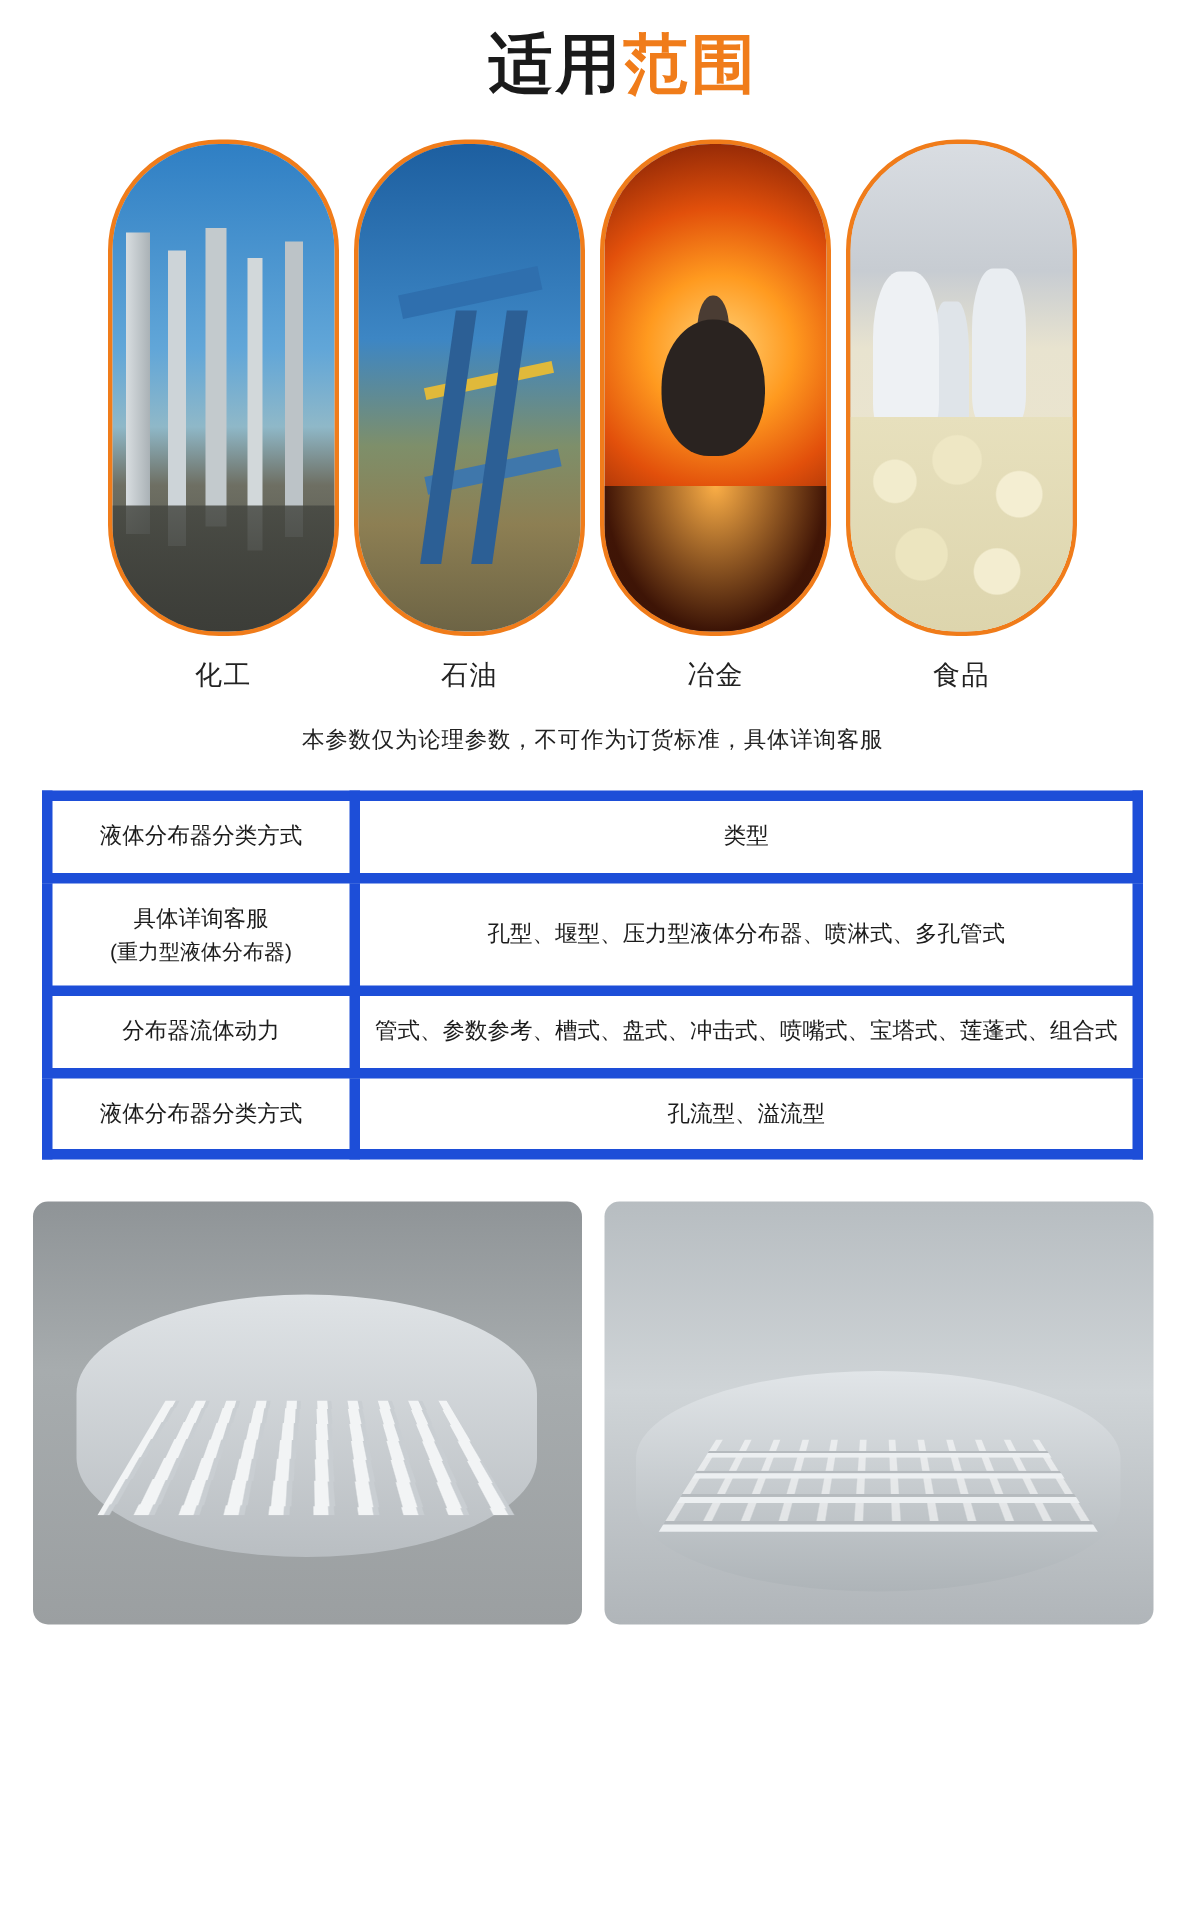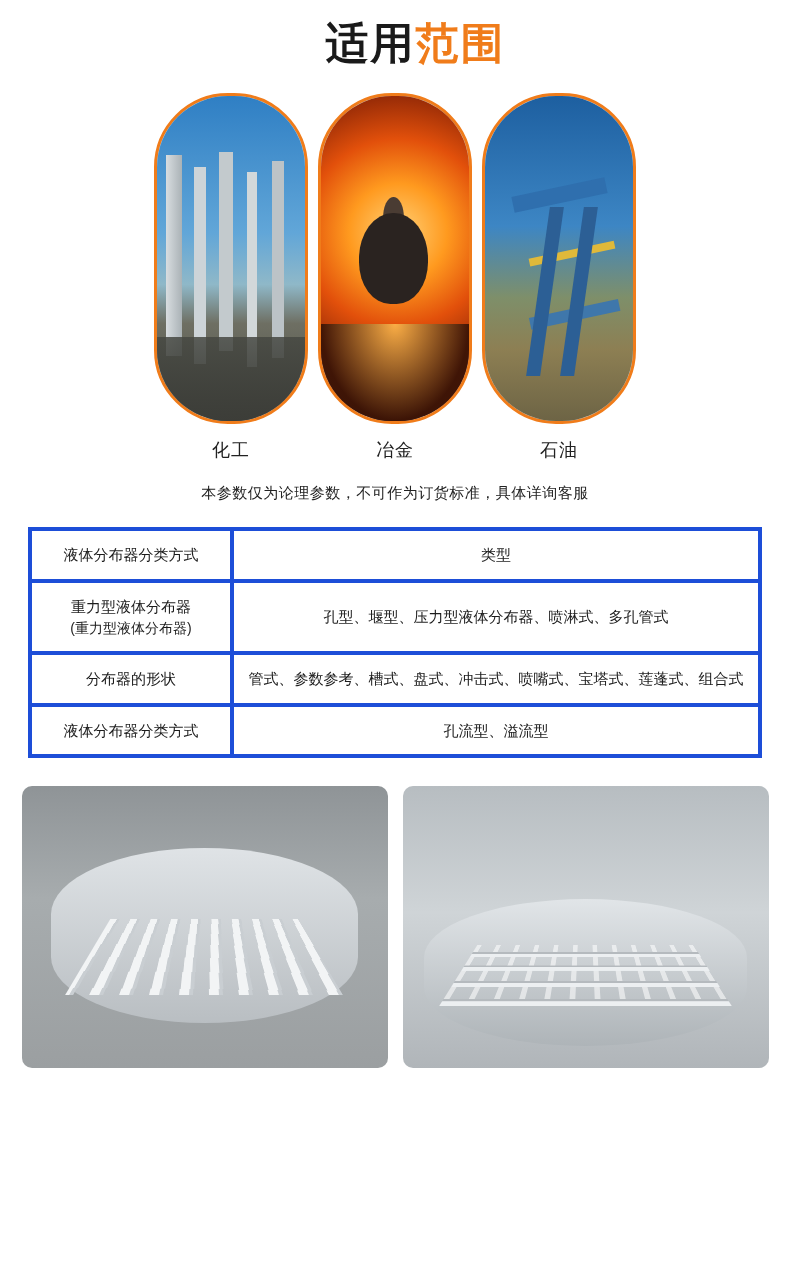--- a/index.html
+++ b/index.html
@@ -189,21 +189,21 @@
 
   
   .spec-table {
     width: 734px;
     margin: 24px auto 0 auto;
     border-collapse: collapse;
     border: 1px solid #3a3a3a;
     table-layout: fixed;
   }
   .spec-table td {
-    border: 4px solid #1d4ed8;
+    border: 7px solid #1d4ed8;
     text-align: center;
     font-size: 15px;
     color: #1c1c1c;
     padding: 13px 6px;
     line-height: 1.45;
   }
   .spec-table td.col-label {
     width: 186px;
   }
   .spec-table td .sub {
@@ -291,53 +291,59 @@
 
     <div class="photo-cell">
       <div class="photo-frame">
         <div class="photo-inner p1"></div>
       </div>
       <div class="photo-caption">化工</div>
     </div>
 
     <div class="photo-cell">
       <div class="photo-frame">
+        <div class="photo-inner p2"></div>
+      </div>
+      <div class="photo-caption">石油</div>
+    </div>
+
+    <div class="photo-cell">
+      <div class="photo-frame">
         <div class="photo-inner p3"></div>
       </div>
       <div class="photo-caption">冶金</div>
     </div>
 
     <div class="photo-cell">
       <div class="photo-frame">
-        <div class="photo-inner p2"></div>
+        <div class="photo-inner p4"></div>
       </div>
-      <div class="photo-caption">石油</div>
+      <div class="photo-caption">食品</div>
     </div>
-
 
   </div>
 
 
   <div class="subtitle">本参数仅为论理参数，不可作为订货标准，具体详询客服</div>
 
   <table class="spec-table">
     <tbody>
       <tr>
         <td class="col-label">液体分布器分类方式</td>
         <td>类型</td>
       </tr>
       <tr>
         <td class="col-label">
-          <span>重力型液体分布器</span>
+          <span>具体详询客服</span>
           <span class="sub">(重力型液体分布器)</span>
         </td>
         <td>孔型、堰型、压力型液体分布器、喷淋式、多孔管式</td>
       </tr>
       <tr>
-        <td class="col-label">分布器的形状</td>
+        <td class="col-label">分布器流体动力</td>
         <td>管式、参数参考、槽式、盘式、冲击式、喷嘴式、宝塔式、莲蓬式、组合式</td>
       </tr>
       <tr>
         <td class="col-label">液体分布器分类方式</td>
         <td>孔流型、溢流型</td>
       </tr>
     </tbody>
   </table>
 
   <div class="bottom-photos">

